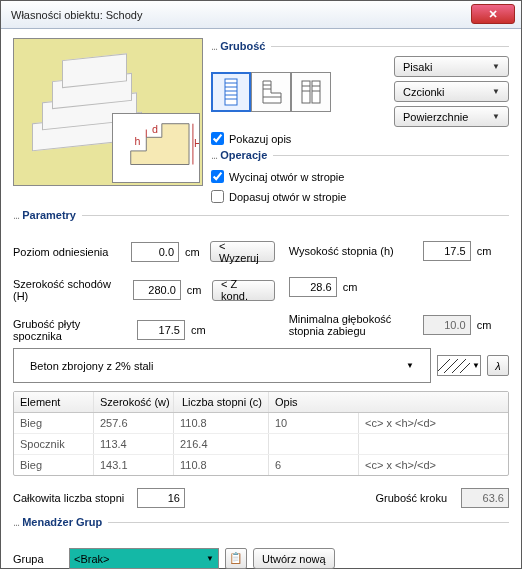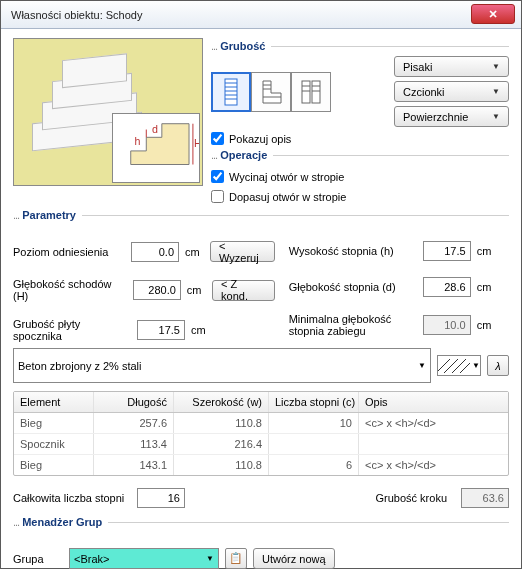--- a/index.html
+++ b/index.html
@@ -30,36 +30,36 @@
   .chkline { display:flex; align-items:center; gap:5px; margin:5px 0 2px 0; }
   .chkline input{ width:13px;height:13px;margin:0;}
   .formrow { display:flex; align-items:center; margin-top:16px; gap:6px; }
   .lbl { width:118px; }
   .val { width:48px; height:20px; border:1px solid #888; background:#fff; text-align:right; padding:2px 4px;}
   .val.ro { background:#f0f0f0; color:#666;}
   .unit { width:20px; }
   .smallbtn { height:21px; border:1px solid #8a8a8a; background:linear-gradient(#fefefe,#e6e6e6); border-radius:3px; padding:0 8px; display:flex; align-items:center; justify-content:center;}
   .params2col { display:grid; grid-template-columns: 1fr 1fr; column-gap:14px; }
   .matrow { display:flex; align-items:center; gap:6px; margin-top:6px;}
-  .matrow .combo { flex:1; height:35px; border:1px solid #888; background:#fff; display:flex; align-items:center; padding:0 4px;}
+  .matrow .combo { flex:1; height:35px; border:1px solid #888; background:#fff; display:flex; align-items:center; padding:0 16px;}
   .matrow .combo .arrow{margin-left:auto;font-size:8px;}
   .hatchbtn{width:44px;height:21px;border:1px solid #888;background:#fff;display:flex;align-items:center;justify-content:center;}
   .lambdabtn{width:22px;height:21px;border:1px solid #888;background:linear-gradient(#fefefe,#e6e6e6);border-radius:2px;display:flex;align-items:center;justify-content:center;font-style:italic;}
   .table { border:1px solid #bcbcbc; margin-top:8px; border-radius:2px; }
   .thead,.trow{ display:grid; grid-template-columns: 80px 80px 95px 90px 1fr; }
   .thead { background:linear-gradient(#fbfbfb,#ededed); border-bottom:1px solid #c5c5c5; }
   .th,.td { padding:4px 6px; border-right:1px solid #e2e2e2; white-space:nowrap; overflow:hidden;}
   .th:last-child,.td:last-child{border-right:none;}
-  .td.num{text-align:right;}
+  .td.num{}
   .trow{ border-bottom:1px solid #eee; color:#555;}
   .trow:last-child{border-bottom:none;}
   .footer { margin-top:auto; display:flex; gap:8px; justify-content:flex-end; padding-top:10px; border-top:1px solid transparent;}
   .footer .ok{ width:82px; height:23px; border:1px solid #2a6fd6; background:linear-gradient(#eaf4ff,#cfe6ff); border-radius:3px; display:flex;align-items:center;justify-content:center;margin-top:11px;}
   .footer .cancel{ width:82px; height:23px; border:1px solid #8a8a8a; background:linear-gradient(#fefefe,#e6e6e6); border-radius:3px;display:flex;align-items:center;justify-content:center;}
-  .grp-man .combo{width:150px;height:21px;border:1px solid #888;background:#5eead4;display:flex;align-items:center;padding:0 4px;}
+  .grp-man .combo{width:150px;height:21px;border:1px solid #888;background:#14b8a6;display:flex;align-items:center;padding:0 4px;}
   .grp-man .combo .arrow{margin-left:auto;font-size:8px;}
   .iconmini{width:22px;height:21px;border:1px solid #888;background:linear-gradient(#fefefe,#e6e6e6);border-radius:2px;display:flex;align-items:center;justify-content:center;}
 </style>
 </head>
 <body>
 
 <div class="window">
   <div class="titlebar">
     <span class="title">Własności obiektu: Schody</span>
     <div class="close-btn">
@@ -179,41 +179,40 @@
       <div>
         <div class="formrow">
           <span class="lbl">Poziom odniesienia</span>
           <input class="val" value="0.0" style="">
           <span class="unit">cm</span>
           <div class="smallbtn">
               <span>&lt; Wyzeruj</span>
             </div>
         </div>
         <div class="formrow">
-          <span class="lbl">Głębokość schodów (H)</span>
+          <span class="lbl">Szerokość schodów (H)</span>
           <input class="val" value="280.0" style="">
           <span class="unit">cm</span>
           <div class="smallbtn">
               <span>&lt; Z kond.</span>
             </div>
         </div>
         <div class="formrow">
           <span class="lbl">Grubość płyty spocznika</span>
           <input class="val" value="17.5" style="">
           <span class="unit">cm</span>
         </div>
       </div>
       <div>
         <div class="formrow">
           <span class="lbl" style="width:128px">Wysokość stopnia (h)</span>
           <input class="val" value="17.5" style="">
           <span class="unit">cm</span>
         </div>
         <div class="formrow">
-          <span class="lbl" style="width:128px">Głębokość stopnia (d)</span>
           <input class="val" value="28.6" style="">
           <span class="unit">cm</span>
         </div>
         <div class="formrow">
           <span class="lbl" style="width:128px">Minimalna głębokość stopnia zabiegu</span>
           <input class="val ro" readonly="" value="10.0" style="">
           <span class="unit">cm</span>
         </div>
       </div>
     </div>
@@ -235,21 +234,20 @@
         <span style="font-size:8px;margin-left:2px;">▼</span>
       </div>
       <div class="lambdabtn">
           <span>λ</span>
         </div>
     </div>
 
     <div class="table">
       <div class="thead">
         <div class="th">Element</div>
-        <div class="th" style="text-align:right">Długość</div>
         <div class="th" style="text-align:right">Szerokość (w)</div>
         <div class="th" style="text-align:right">Liczba stopni (c)</div>
         <div class="th">Opis</div>
       </div>
       <div class="trow">
         <div class="td">Bieg</div>
         <div class="td num">257.6</div>
         <div class="td num">110.8</div>
         <div class="td num">10</div>
         <div class="td">&lt;c&gt; x &lt;h&gt;/&lt;d&gt;</div>

